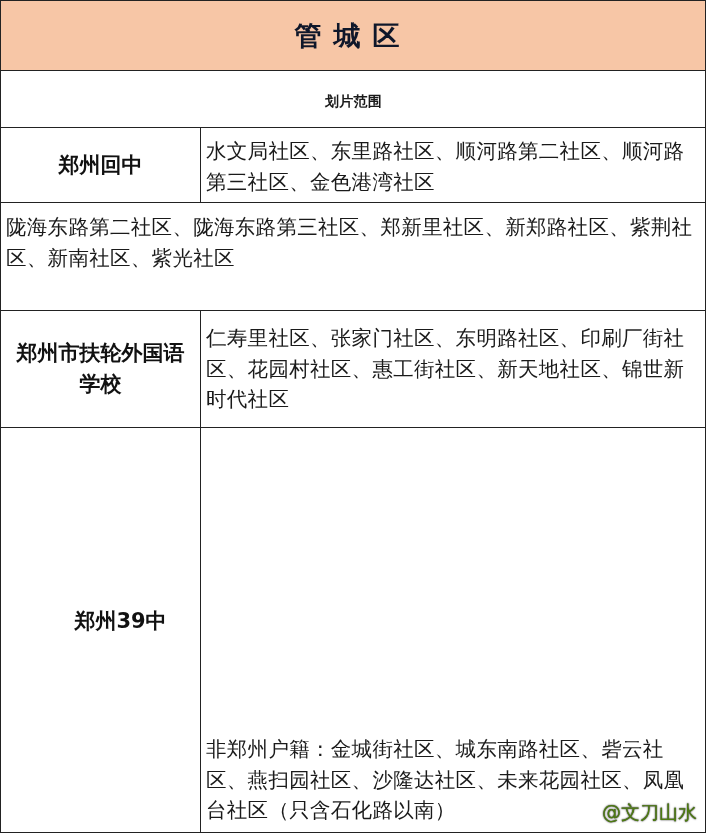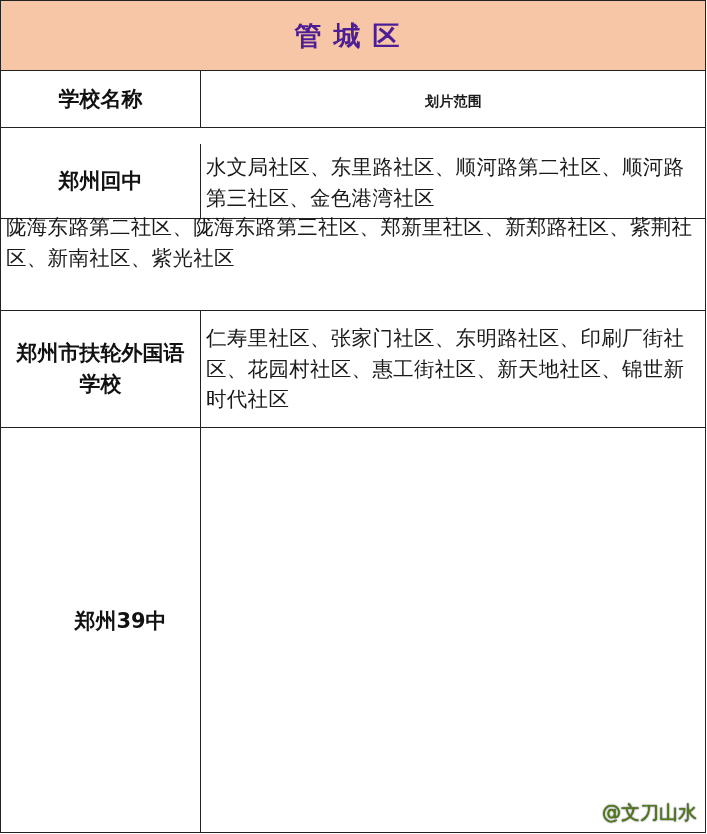--- a/index.html
+++ b/index.html
@@ -3,21 +3,21 @@
 <meta charset="utf-8">
 <style>
   html, body { margin: 0; padding: 0; background: #ffffff; }
   body { width: 707px; height: 834px; overflow: hidden; position: relative;
          font-family: "DejaVu Sans", "Liberation Sans", sans-serif; color: #111; }
   .table { position: absolute; left: 0; top: 0; width: 706px; height: 833px;
            border: 1px solid #222; box-sizing: border-box; }
   .title { position: absolute; left: 0; top: 0; width: 100%; height: 70px;
            background: #f7c6a6; border-bottom: 1px solid #222; box-sizing: border-box;
            display: flex; align-items: center; justify-content: center;
-           font-size: 27px; font-weight: bold; letter-spacing: 12px; color: #4c1d95; }
+           font-size: 27px; font-weight: bold; letter-spacing: 12px; color: #0f172a; }
   .row { position: absolute; left: 0; width: 100%; box-sizing: border-box;
          border-bottom: 1px solid #222; display: flex; }
   .c1 { width: 200px; flex: none; border-right: 1px solid #222; box-sizing: border-box;
         display: flex; align-items: center; justify-content: center; text-align: center;
         font-weight: bold; font-size: 21px; line-height: 31px; padding: 0 8px; }
   .c2 { flex: 1; box-sizing: border-box; padding: 4px 4px 0 5px;
         font-size: 20.5px; line-height: 30.5px; color: #1a1a1a; letter-spacing: 0.3px; }
   .hdr .c2 { display: flex; align-items: center; justify-content: center; font-weight: bold; font-size: 14px; }
   .sub { position: absolute; left: 200px; right: 0; box-sizing: border-box;
          padding: 6px 4px 0 5px; font-size: 20.5px; line-height: 30.5px; color: #1a1a1a; letter-spacing: 0.3px; }
@@ -25,36 +25,36 @@
   .wm { position: absolute; right: 10px; bottom: 8px; font-size: 19px; color: #4d7c0f;
         text-shadow: 0 0 2px #555, 0 0 1px #333; }
 </style>
 </head>
 <body>
 
 <div class="table">
   <div class="title">管城区</div>
 
   <div class="row hdr" style="top:70px;height:57px;">
-    <div class="c1">学校名称</div>
     <div class="c2">划片范围</div>
   </div>
 
-  <div class="row" style="top:143px;height:75px;">
+  <div class="row" style="top:127px;height:75px;">
     <div class="c1">郑州回中</div>
     <div class="c2" style="padding-top:8px;">水文局社区、东里路社区、顺河路第二社区、顺河路第三社区、金色港湾社区</div>
   </div>
 
   <div class="row" style="top:202px;height:108px;">
     <div class="c2" style="padding-top:9px;">陇海东路第二社区、陇海东路第三社区、郑新里社区、新郑路社区、紫荆社区、新南社区、紫光社区</div>
   </div>
 
   <div class="row" style="top:310px;height:117px;">
     <div class="c1">郑州市扶轮外国语学校</div>
     <div class="c2" style="padding-top:12px;">仁寿里社区、张家门社区、东明路社区、印刷厂街社区、花园村社区、惠工街社区、新天地社区、锦世新时代社区</div>
   </div>
 
   <div class="row" style="top:427px;height:405px;border-bottom:none;">
     <div class="c1" style="align-items:flex-start;padding-top:178px;padding-left:48px;">郑州39中</div>
   </div>
+  <div class="sub" style="top:714px;height:118px;padding-top:19px;">非郑州户籍：金城街社区、城东南路社区、砦云社区、燕扫园社区、沙隆达社区、未来花园社区、凤凰台社区（只含石化路以南）</div>
 </div>
 
 <div class="wm">@文刀山水</div>
 
 </body></html>

